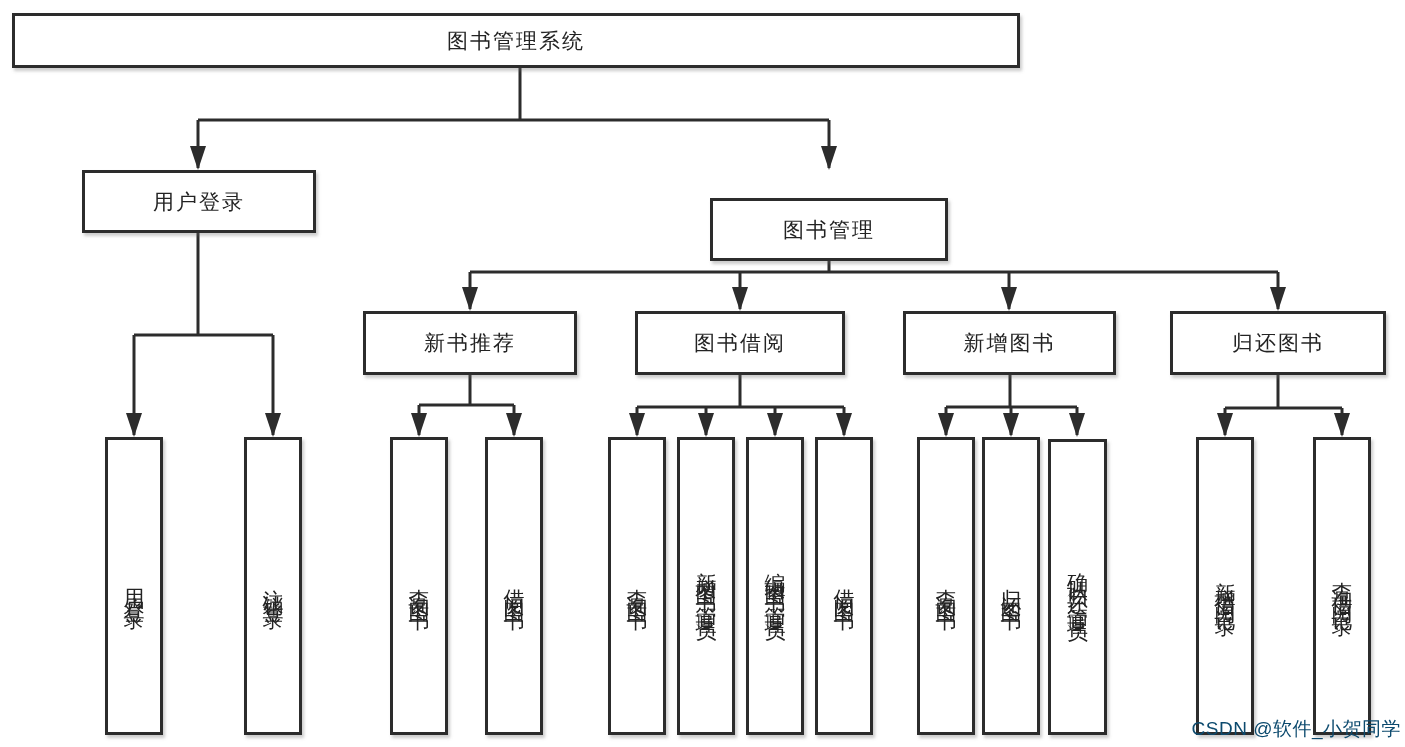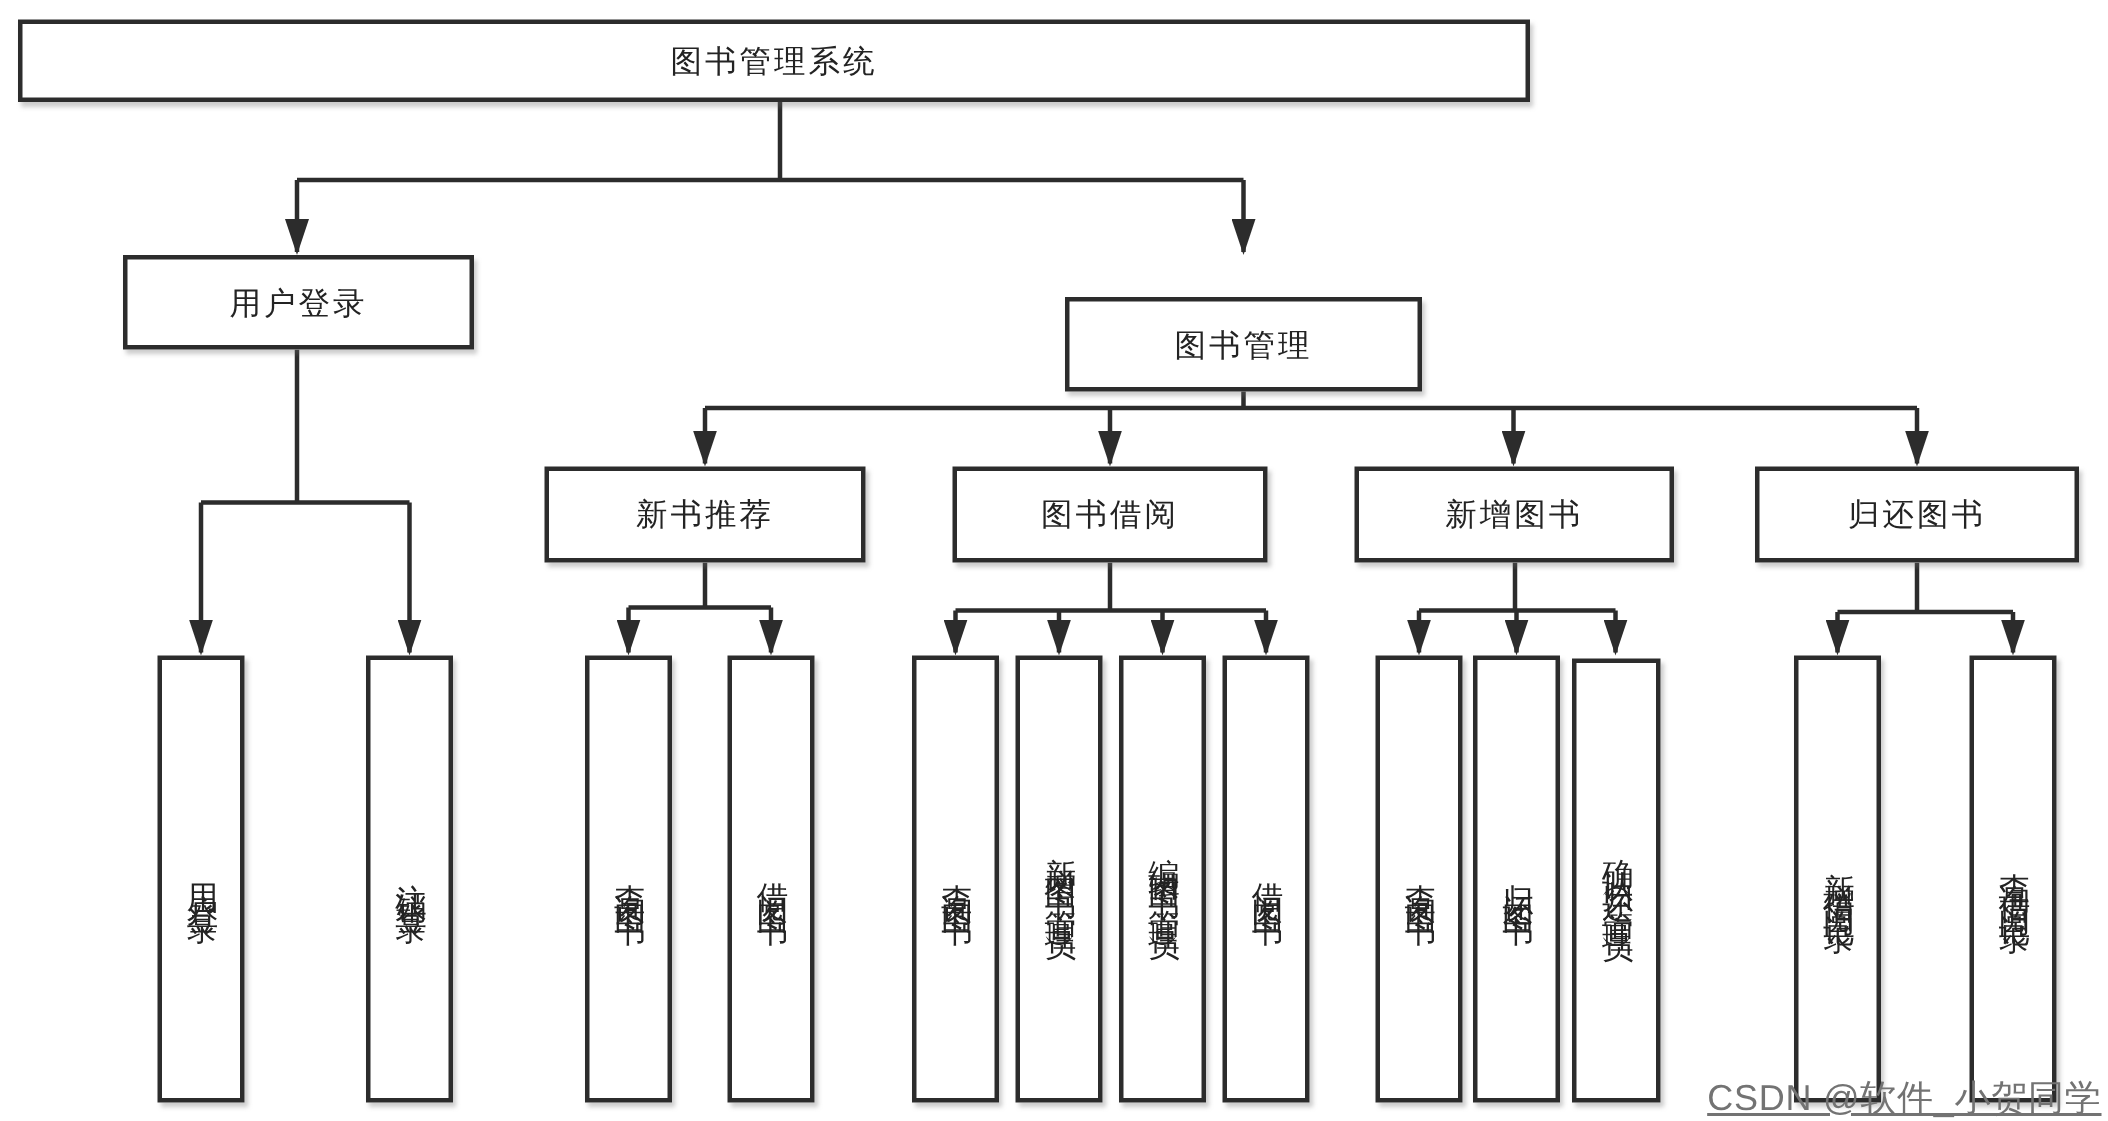--- a/index.html
+++ b/index.html
@@ -17,21 +17,21 @@
   .h { font-size:21px; letter-spacing:2px; }
   .v {
     writing-mode:vertical-rl; text-orientation:mixed;
     font-size:21px; letter-spacing:7px; white-space:normal;
     padding:3px 0;
   }
   svg.wires { position:absolute; left:0; top:0; z-index:1; }
   .wire { stroke:#2c2c2c; stroke-width:3; fill:none; }
   .watermark {
     position:absolute; top:716px; right:4px; z-index:6;
-    font-size:24px; color:#737373; letter-spacing:0.5px;text-decoration:underline;
+    font-size:19px; color:#0c4a6e; letter-spacing:0.5px;
   }
 </style>
 </head>
 <body>
 
 <div class="stage">
 
   <svg class="wires" width="1405" height="747" viewBox="0 0 1405 747" aria-hidden="true">
     <defs>
       <marker id="ah" viewBox="0 0 24 16" markerWidth="24" markerHeight="16" refX="22" refY="8" orient="auto" markerUnits="userSpaceOnUse">

